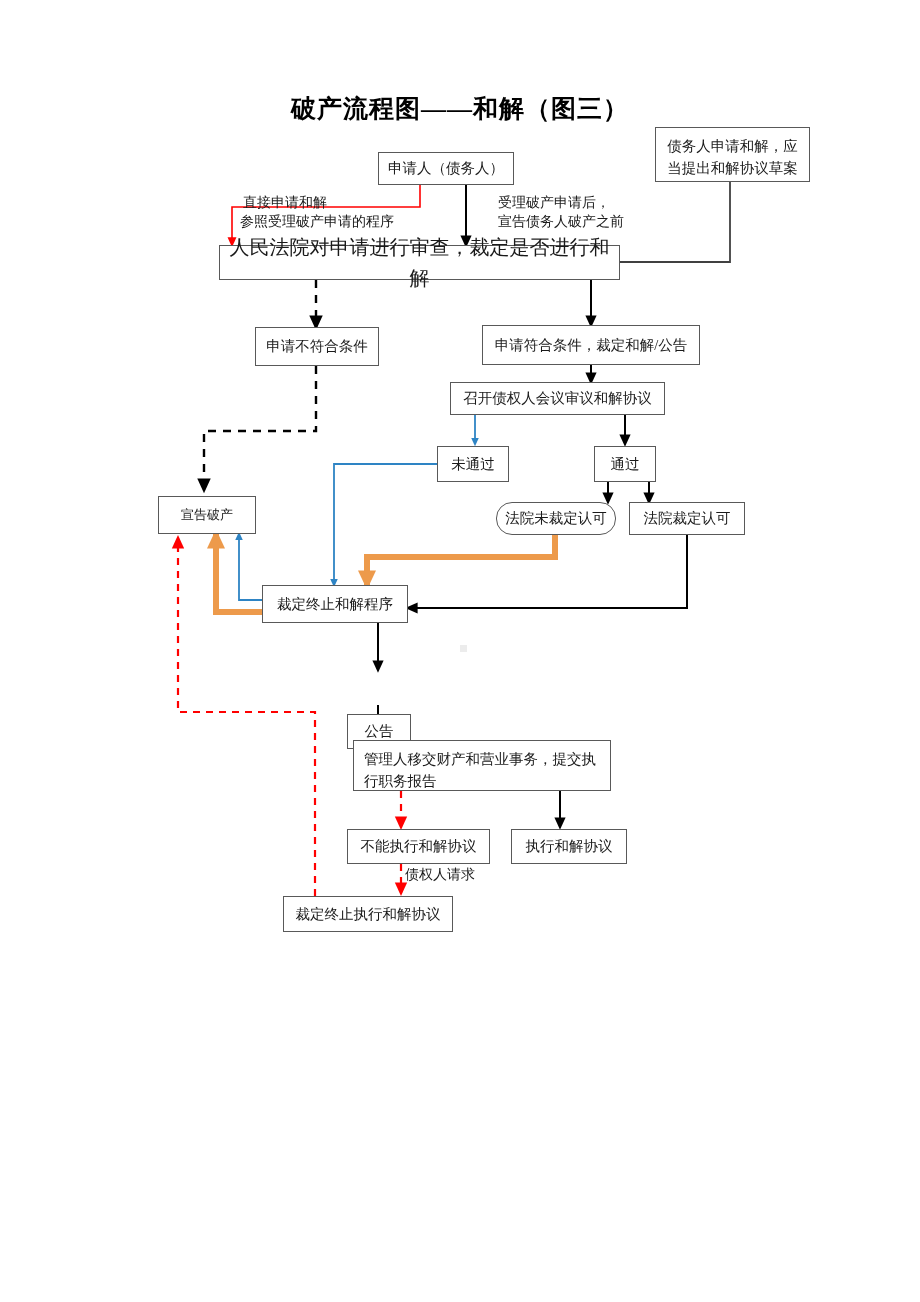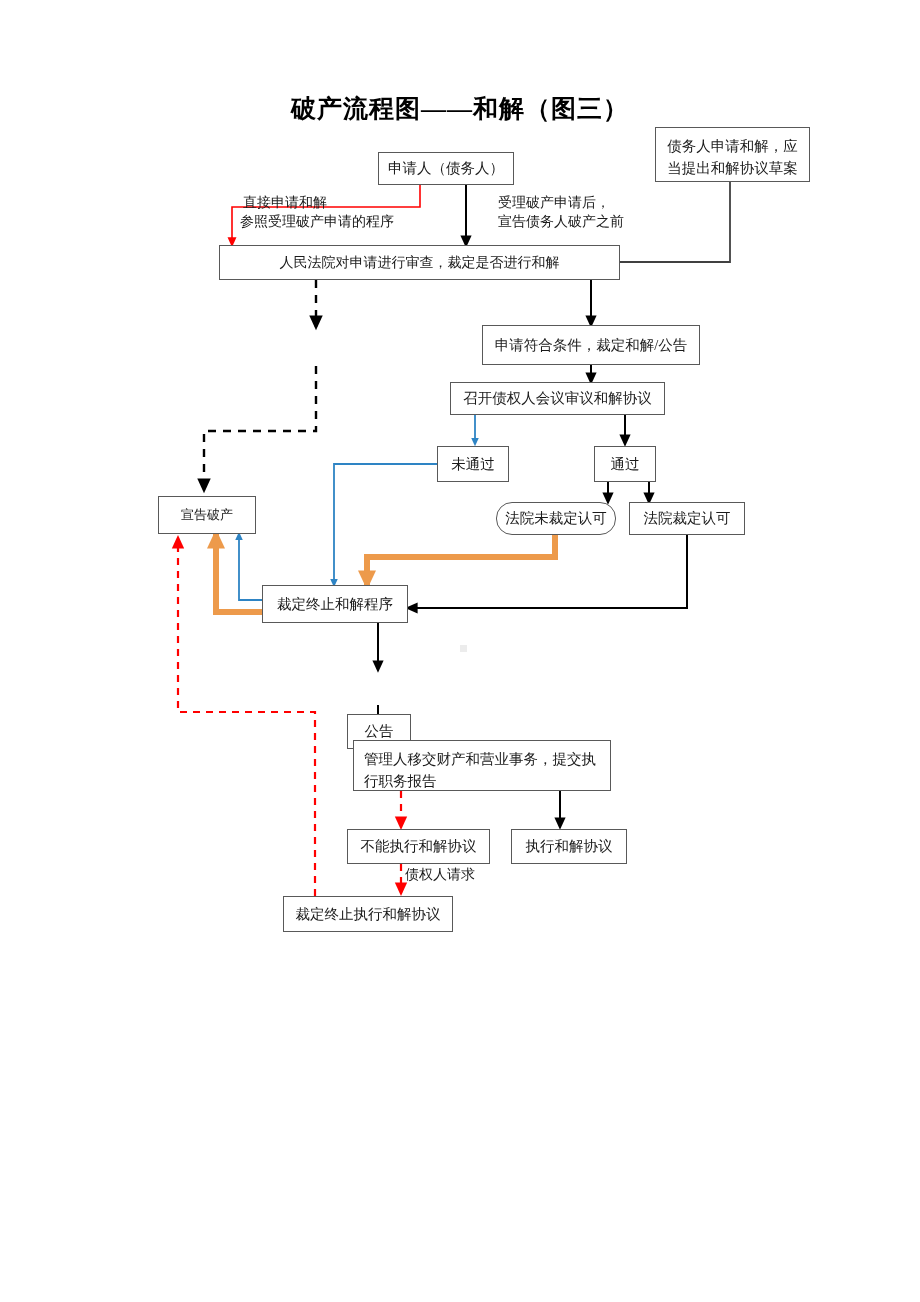--- a/index.html
+++ b/index.html
@@ -144,22 +144,23 @@
 
     <path d="M 315,896 L 315,712 L 178,712 L 178,538" stroke="#ff0000" stroke-width="2.2" stroke-dasharray="7,6" fill="none" marker-end="url(#arrow-red)"></path>
   </svg>
 
   <div class="watermark" style="left:460px; top:645px;"></div>
 
   <div class="node" style="left:378px; top:152px; width:136px; height:33px;">申请人（债务人）</div>
 
   <div class="node multiline centered" style="left:655px; top:127px; width:155px; height:55px;">债务人申请和解，应当提出和解协议草案</div>
 
-  <div class="node" style="left:219px; top:245px; width:401px; height:35px; font-size:14px;">人民法院对申请进行审查，裁定是否进行和解</div>
+  <div class="node" style="left:219px; top:245px; width:401px; height:35px; font-size:20px;">人民法院对申请进行审查，裁定是否进行和解</div>
 
+  <div class="node" style="left:255px; top:327px; width:124px; height:39px;">申请不符合条件</div>
 
   <div class="node" style="left:482px; top:325px; width:218px; height:40px;">申请符合条件，裁定和解/公告</div>
 
   <div class="node" style="left:450px; top:382px; width:215px; height:33px;text-align:center;">召开债权人会议审议和解协议</div>
 
   <div class="node" style="left:437px; top:446px; width:72px; height:36px;">未通过</div>
 
   <div class="node" style="left:594px; top:446px; width:62px; height:36px;">通过</div>
 
   <div class="node" style="left:496px; top:502px; width:120px; height:33px;border-radius:16px;">法院未裁定认可</div>

